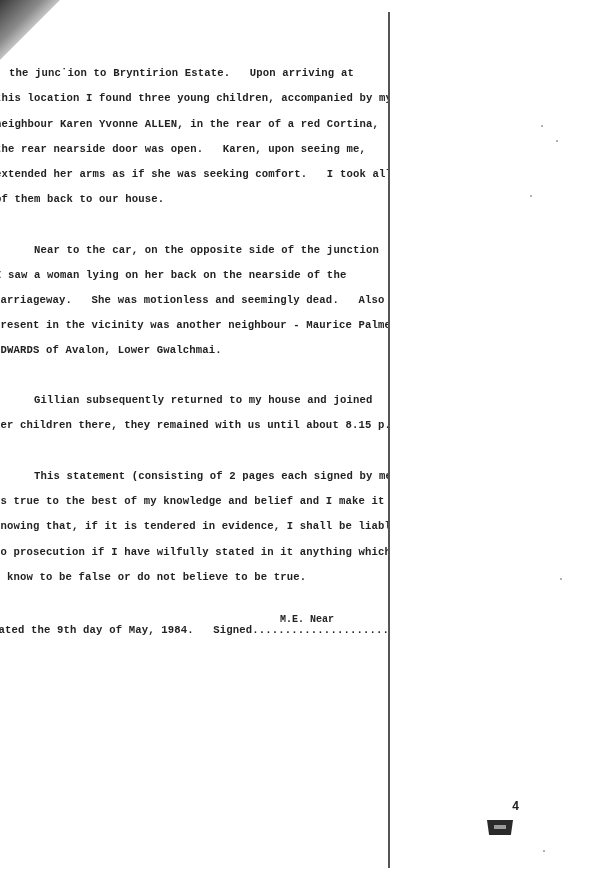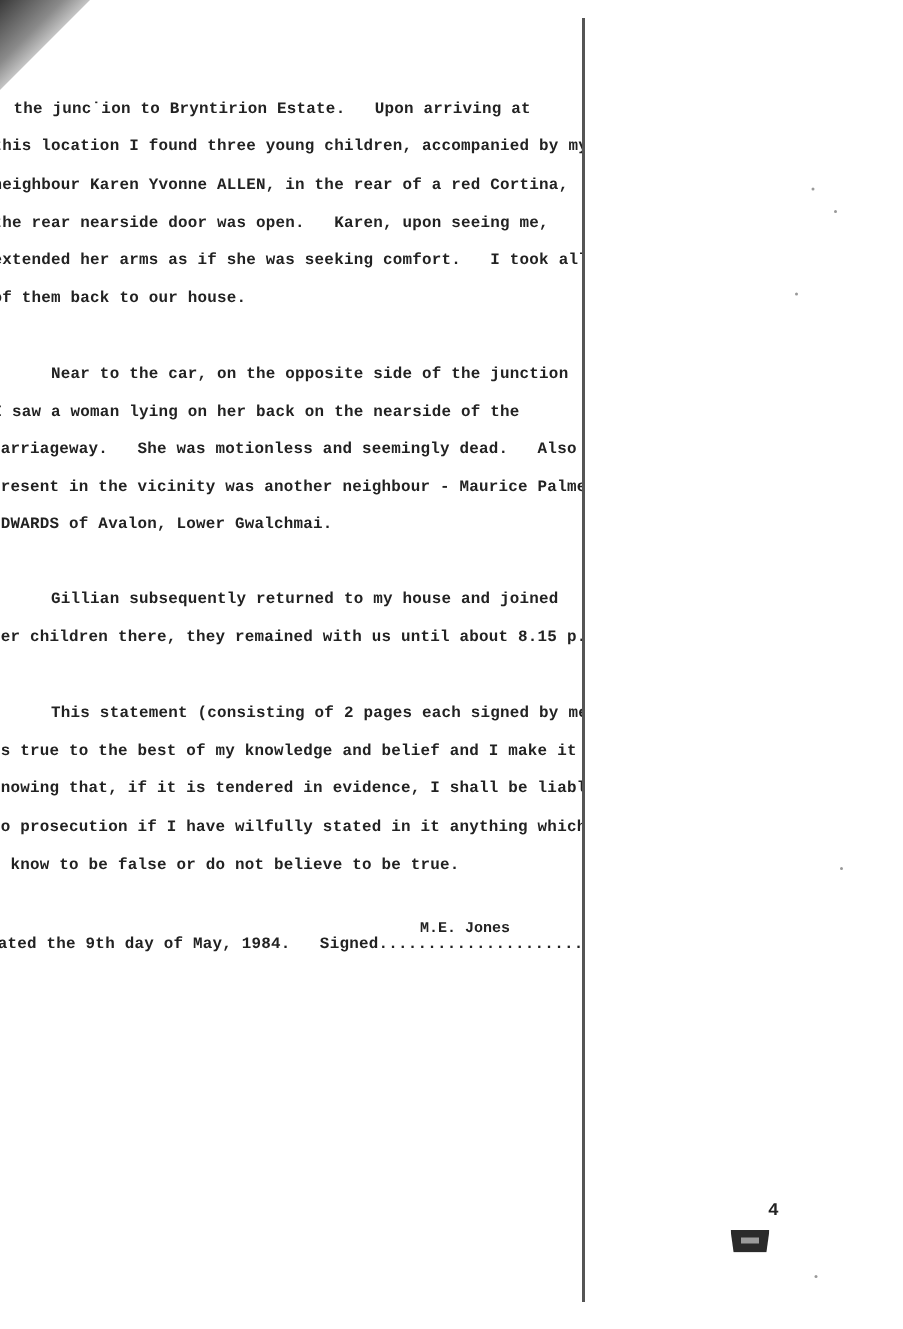--- a/index.html
+++ b/index.html
@@ -124,21 +124,21 @@
   <div class="line" style="left:-5px; top:393px;">      Gillian subsequently returned to my house and joined</div>
   <div class="line" style="left:-6px; top:418px;">her children there, they remained with us until about 8.15 p.m.</div>
 
   <div class="line" style="left:-5px; top:469px;">      This statement (consisting of 2 pages each signed by me)</div>
   <div class="line" style="left:-6px; top:494px;">is true to the best of my knowledge and belief and I make it</div>
   <div class="line" style="left:-6px; top:519px;">knowing that, if it is tendered in evidence, I shall be liable</div>
   <div class="line" style="left:-6px; top:545px;">to prosecution if I have wilfully stated in it anything which</div>
   <div class="line" style="left:-6px; top:570px;">I know to be false or do not believe to be true.</div>
 
   <div class="line" style="left:-8px; top:623px;">Dated the 9th day of May, 1984.   Signed.......................</div>
-  <div class="sig-name">M.E. Jones</div>
+  <div class="sig-name">M.E. Near</div>
 </div>
 
 <div class="page-number">4</div>
 <div class="stamp"></div>
 
 <div class="speck" style="left:541px; top:125px;"></div>
 <div class="speck" style="left:556px; top:140px;"></div>
 <div class="speck" style="left:560px; top:578px;"></div>
 <div class="speck" style="left:543px; top:850px;"></div>
 <div class="speck" style="left:530px; top:195px;"></div>

